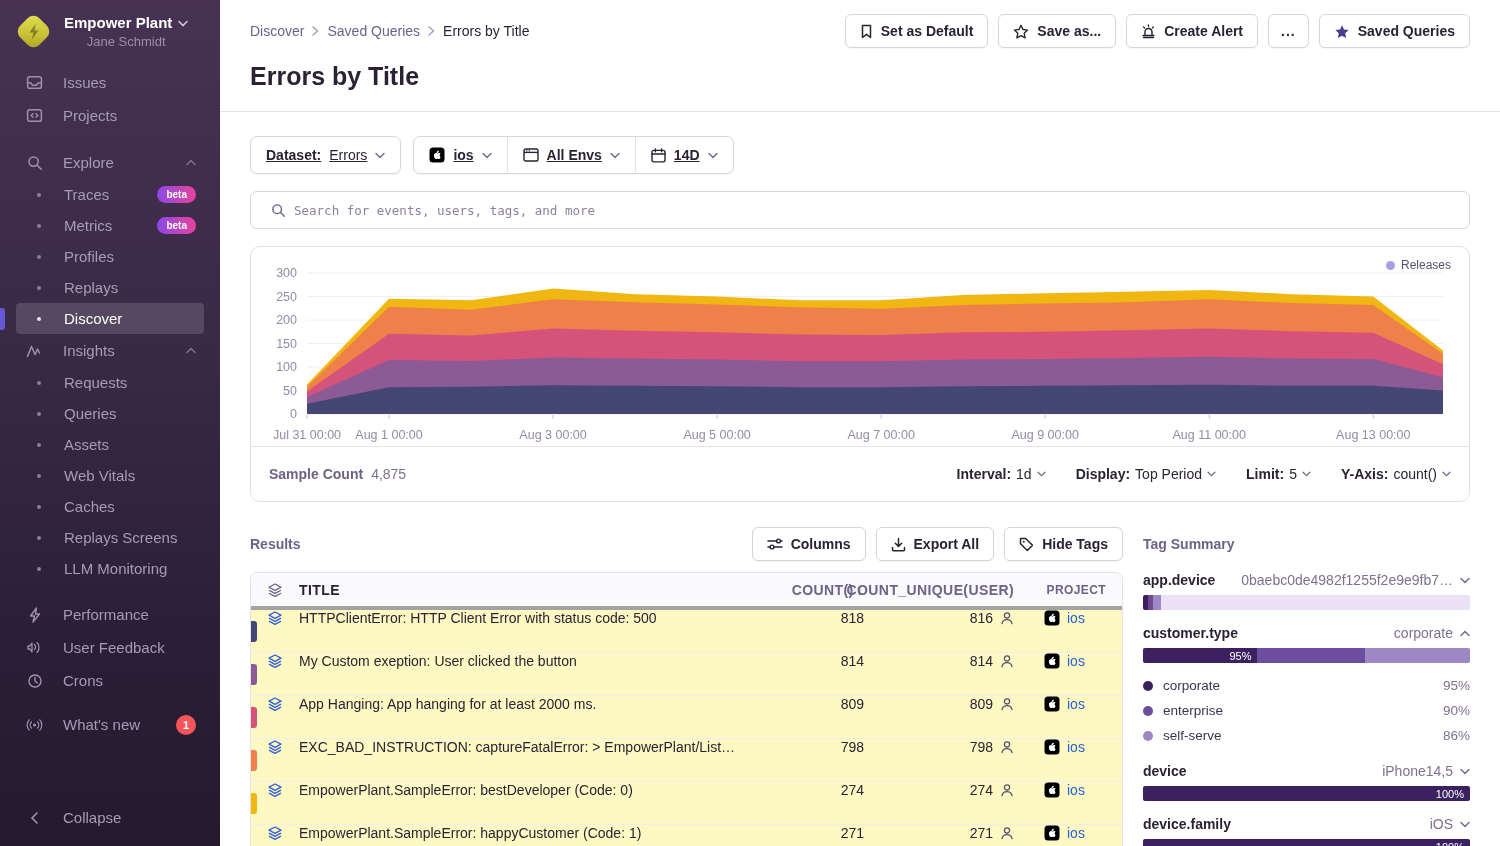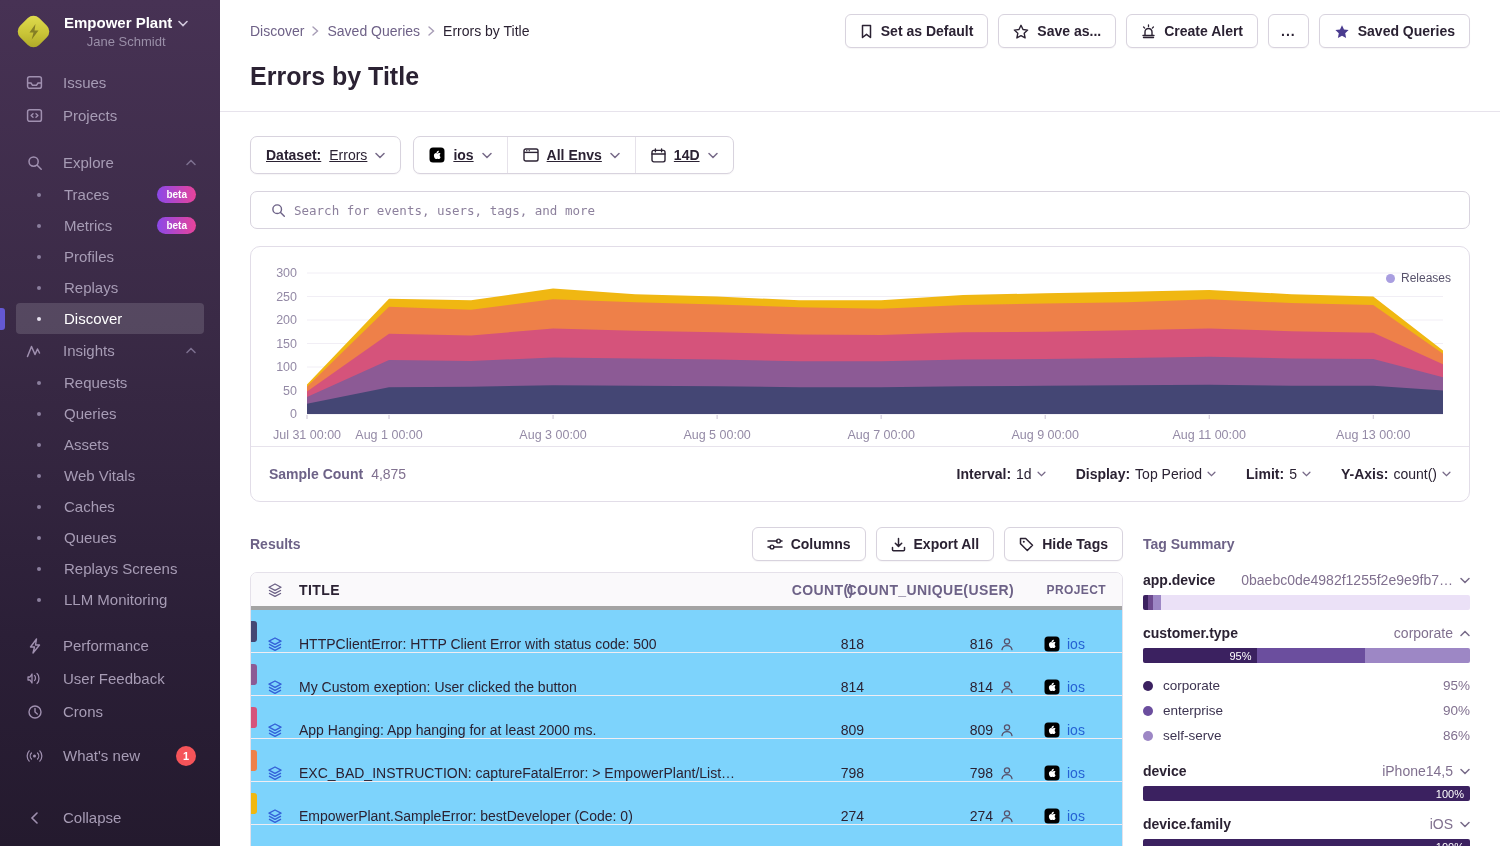--- a/index.html
+++ b/index.html
@@ -71,43 +71,43 @@
 
   .search-bar { margin-top:17px; height:38px; border:1px solid #d8d3de; border-radius:7px;
     background:#fff; display:flex; align-items:center; padding:0 20px; gap:8px; }
   .search-bar input { border:none; outline:none; flex:1; height:100%;
     font-family:"DejaVu Sans Mono", monospace; font-size:12.5px; color:#2b2233; background:transparent; }
   .search-bar input::placeholder { color:#8d819d; }
 
   
   .chart-card { margin-top:17px; border:1px solid #e2dde8; border-radius:10px; background:#fff; }
   .chart-wrap { position:relative; height:199px; }
-  .chart-legend { position:absolute; top:24px; right:18px; display:flex; align-items:center; gap:6px;
+  .chart-legend { position:absolute; top:11px; right:18px; display:flex; align-items:center; gap:6px;
     font-size:12px; color:#57516b; }
   .legend-dot { width:9px; height:9px; border-radius:50%; }
   svg.chart { display:block; width:100%; height:199px; font-family:"Liberation Sans", sans-serif; }
   .chart-footer { border-top:1px solid #e7e3ec; height:55px; display:flex; align-items:center; padding:0 18px; }
   .sample-count { font-size:14px; color:#6d6287; font-weight:bold; }
   .sample-count b { color:#80708f; font-weight:normal; margin-left:8px; }
   .chart-controls { margin-left:auto; display:flex; gap:30px; }
   .ctrl { display:flex; align-items:center; gap:5px; font-size:14px; cursor:pointer; }
   .ctrl .c-label { font-weight:bold; }
 
   
   .results-zone { display:flex; gap:20px; margin-top:24px; }
   .results-left { width:873px; flex:0 0 873px; }
   .results-head { display:flex; align-items:center; height:36px; }
   .zone-heading { font-size:14px; font-weight:bold; color:#6d6287; }
   .results-buttons { margin-left:auto; display:flex; gap:10px; }
 
   .rtable { margin-top:10px; border:1px solid #e5e1ea; border-radius:7px; overflow:hidden; background:#fff; }
   .thead { display:flex; align-items:center; height:37px; background:#faf9fb;
     border-bottom:4px solid #a3a3a3; font-size:12px; font-weight:bold; color:#6d6287; letter-spacing:0.4px; }
-  .trow { display:flex; align-items:flex-end; height:43px; border-bottom:1px solid #f0edf3;
-    position:relative; background:#7dd3fc; cursor:pointer; }
+  .trow { display:flex; align-items:flex-start; height:43px; border-bottom:1px solid #f0edf3;
+    position:relative; background:#fef9c3; cursor:pointer; }
   .trow:last-child { border-bottom:none; }
   .chip { position:absolute; left:0; top:11px; width:6px; height:21px; border-radius:0 3px 3px 0; }
   .col-icon { width:48px; display:flex; justify-content:center; flex:0 0 48px; }
   .col-title { flex:1; min-width:0; font-size:14px; color:#2b2233; white-space:nowrap;
     overflow:hidden; text-overflow:ellipsis; padding-right:12px; }
   .col-count { width:90px; flex:0 0 90px; text-align:right; font-size:14px; }
   .col-unique { width:150px; flex:0 0 150px; display:flex; justify-content:flex-end;
     align-items:center; gap:7px; font-size:14px; }
   .col-proj { width:108px; flex:0 0 108px; display:flex; align-items:center; gap:7px; padding-left:30px; }
   .thead .col-proj { justify-content:flex-end; padding-right:16px; padding-left:0; }
@@ -239,24 +239,20 @@
           <span class="dot"></span>
           <span>Assets</span>
         </div>
       <div class="side-sub">
           <span class="dot"></span>
           <span>Web Vitals</span>
         </div>
       <div class="side-sub">
           <span class="dot"></span>
           <span>Caches</span>
-        </div>
-      <div class="side-sub">
-          <span class="dot"></span>
-          <span>Queues</span>
         </div>
       <div class="side-sub">
           <span class="dot"></span>
           <span>Replays Screens</span>
         </div>
       <div class="side-sub">
           <span class="dot"></span>
           <span>LLM Monitoring</span>
         </div>
 

